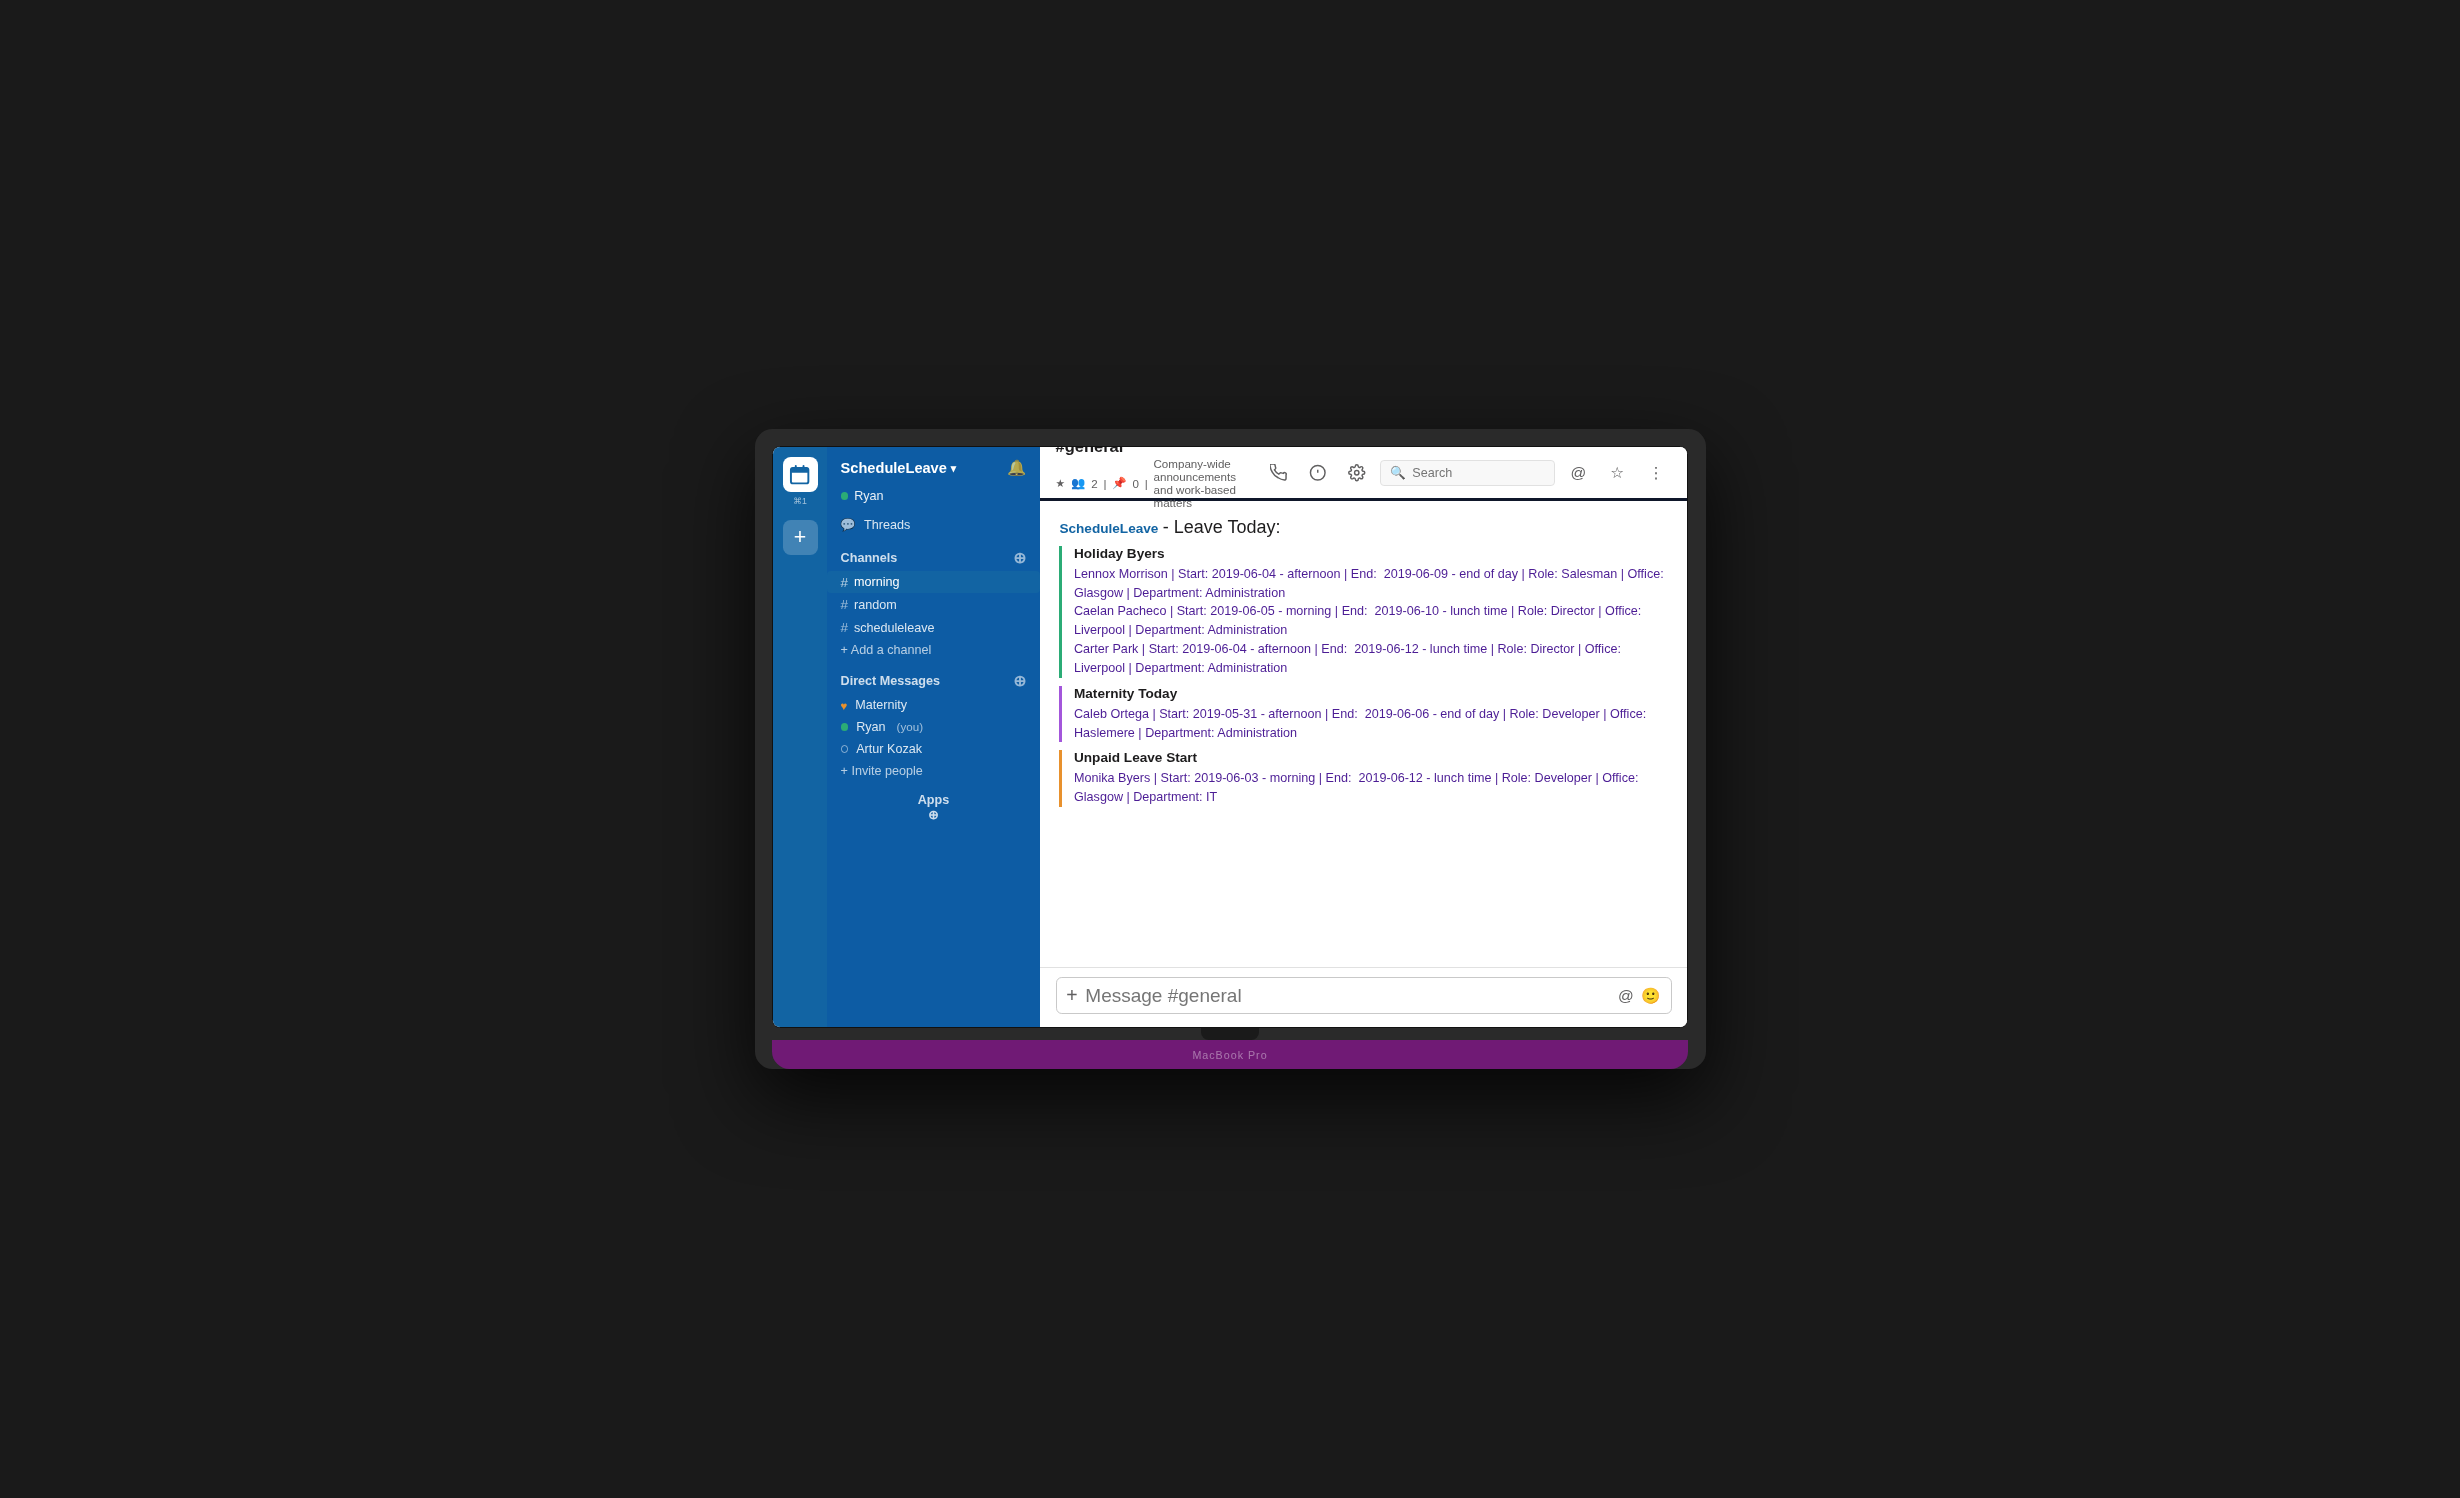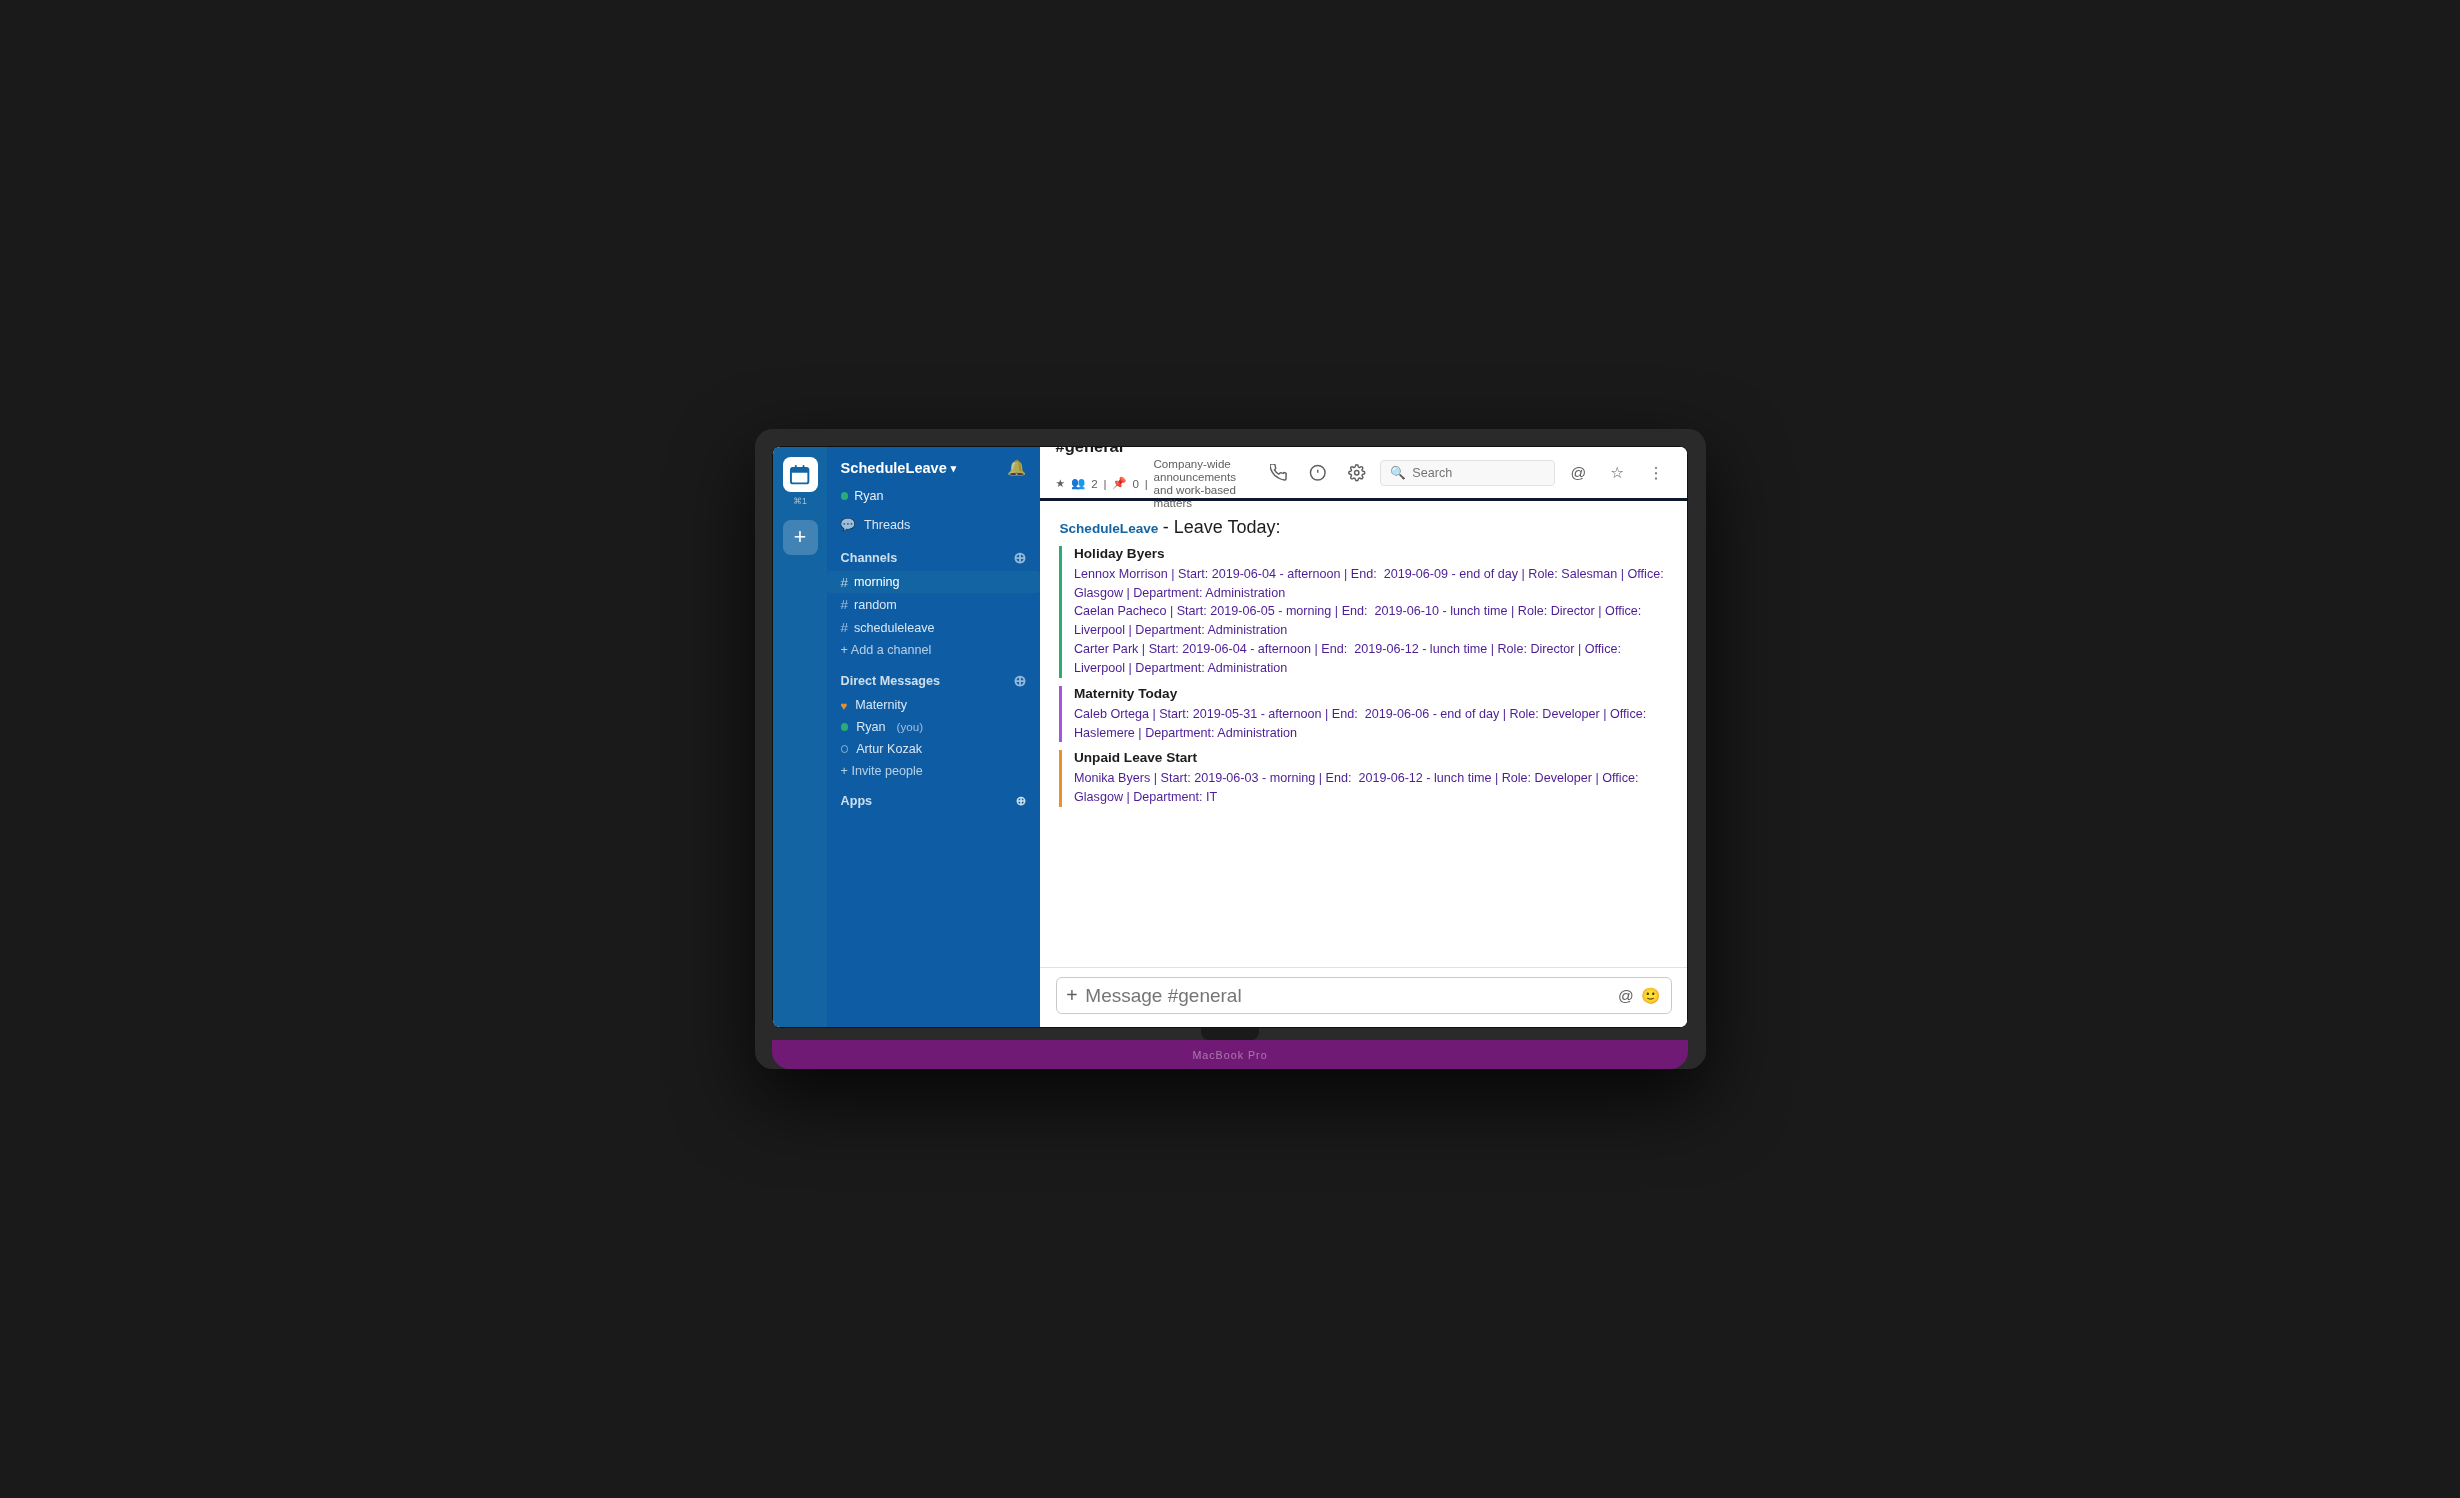--- a/index.html
+++ b/index.html
@@ -165,20 +165,21 @@
     .dm-dot-hollow { width: 7.8px; height: 7.8px; border-radius: 50%; border: 1.5px solid rgba(255,255,255,0.5); flex-shrink: 0; }
     .you-badge { color: rgba(255,255,255,0.6); font-size: 11.6px; }
     .apps-section {
       display: flex;
       align-items: center;
       justify-content: space-between;
       padding: 11.6px 13.6px 3.9px;
       color: rgba(255,255,255,0.8);
       font-size: 12.6px;
       font-weight: 600;
+      flex-direction: column;
     }
     
     .chat-area {
       flex: 1;
       display: flex;
       flex-direction: column;
       background: #fff;
     }
     .chat-header {
       display: flex;

